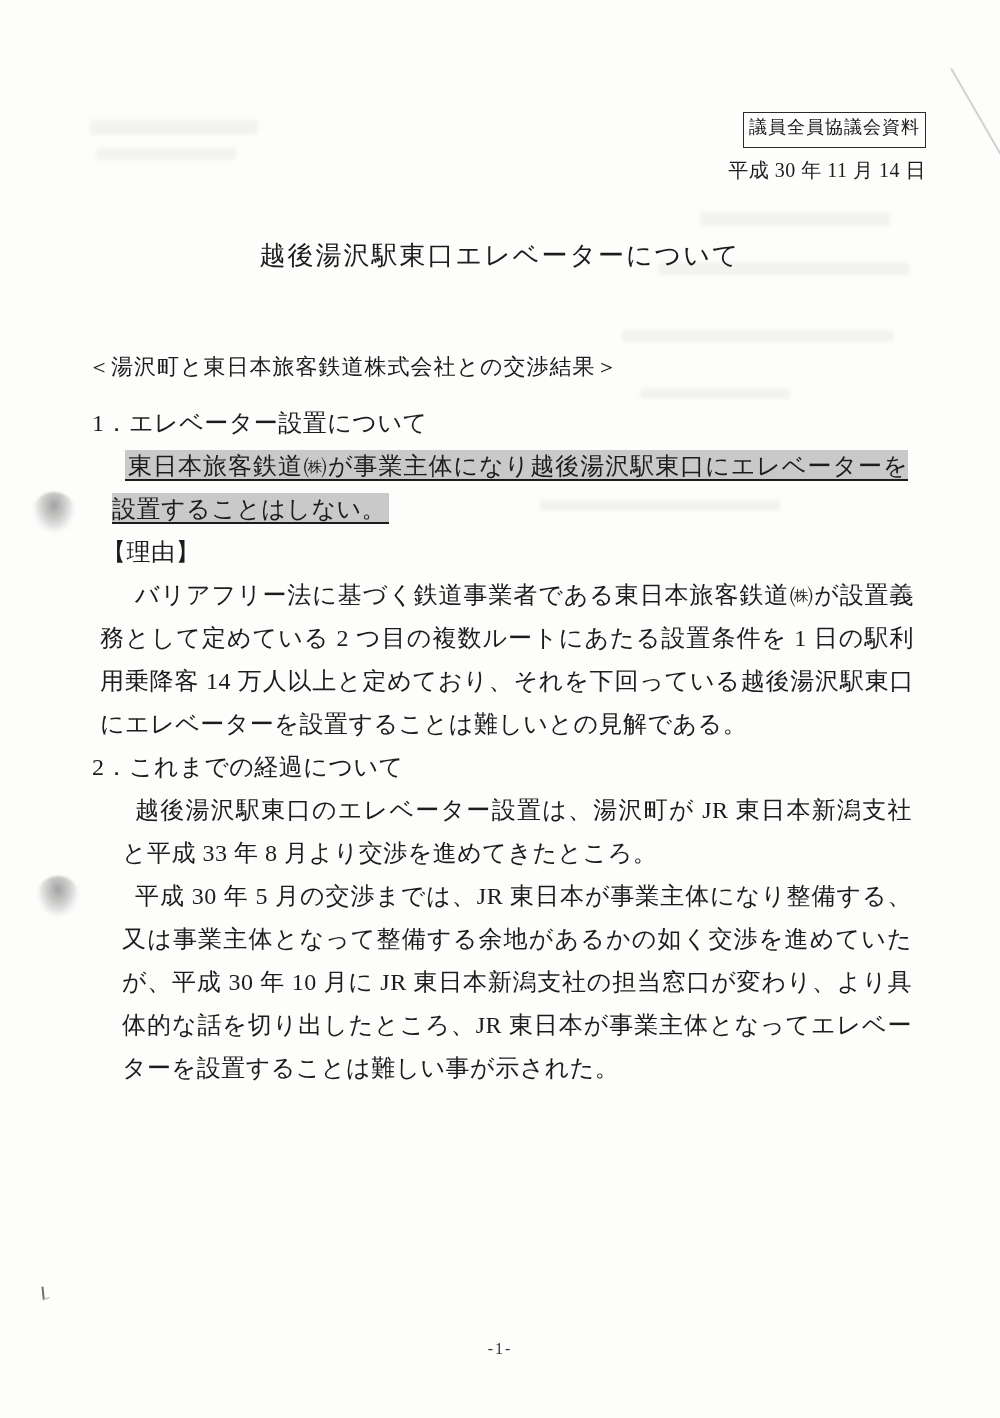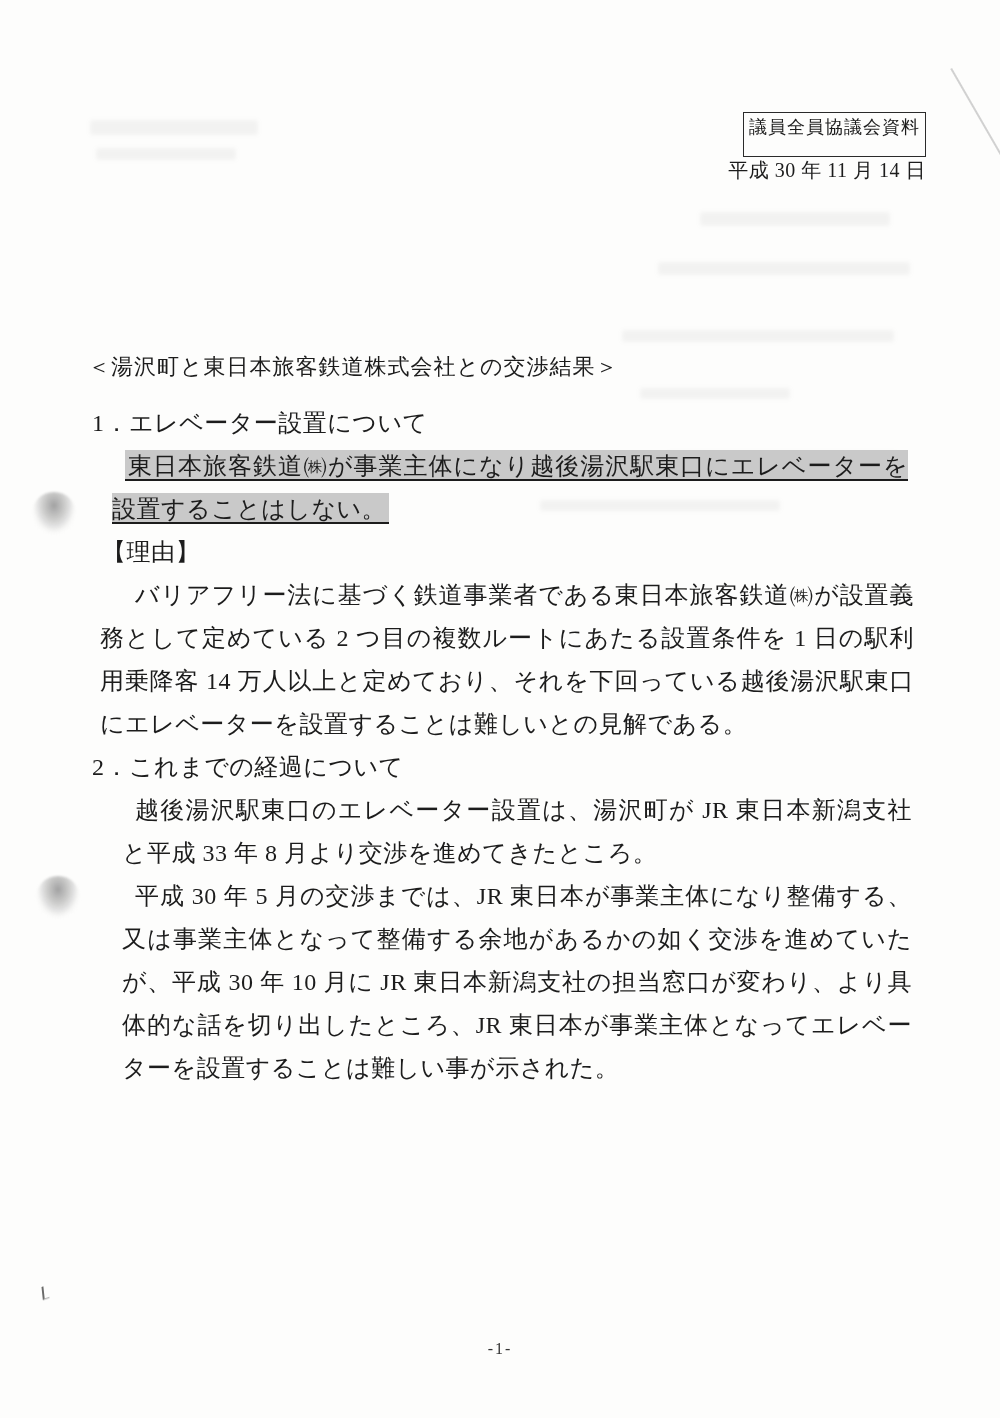--- a/index.html
+++ b/index.html
@@ -15,21 +15,21 @@
     color: #1c1c1c;
     overflow: hidden;
   }
 
   
   .stamp {
     position: absolute;
     top: 112px;
     right: 74px;
     border: 1.5px solid #2a2a2a;
-    padding: 2px 5px 17px;
+    padding: 2px 5px 8px;
     font-size: 18px;
     letter-spacing: 1px;
     white-space: nowrap;
   }
   .date {
     position: absolute;
     top: 148px;
     right: 74px;
     font-size: 20px;
     letter-spacing: 0.5px;
@@ -166,20 +166,21 @@
   <div class="ghost g7"></div>
   <div class="ghost g8"></div>
   <div class="crease"></div>
   <div class="hole hole-1"></div>
   <div class="hole hole-2"></div>
   <div class="pencil-mark"></div>
 
   <div class="stamp">議員全員協議会資料</div>
   <div class="date">平成 30 年 11 月 14 日</div>
 
+  <h1 class="title">越後湯沢駅東口エレベーターについて</h1>
 
   <div class="heading">＜湯沢町と東日本旅客鉄道株式会社との交渉結果＞</div>
 
   <div class="body">
 
     <div class="sec-label">1．エレベーター設置について</div>
 
     <p class="conclusion-wrap"><span class="hl">東日本旅客鉄道㈱が事業主体になり越後湯沢駅東口にエレベーターを設置することはしない。</span></p>
 
     <div class="reason-label">【理由】</div>

